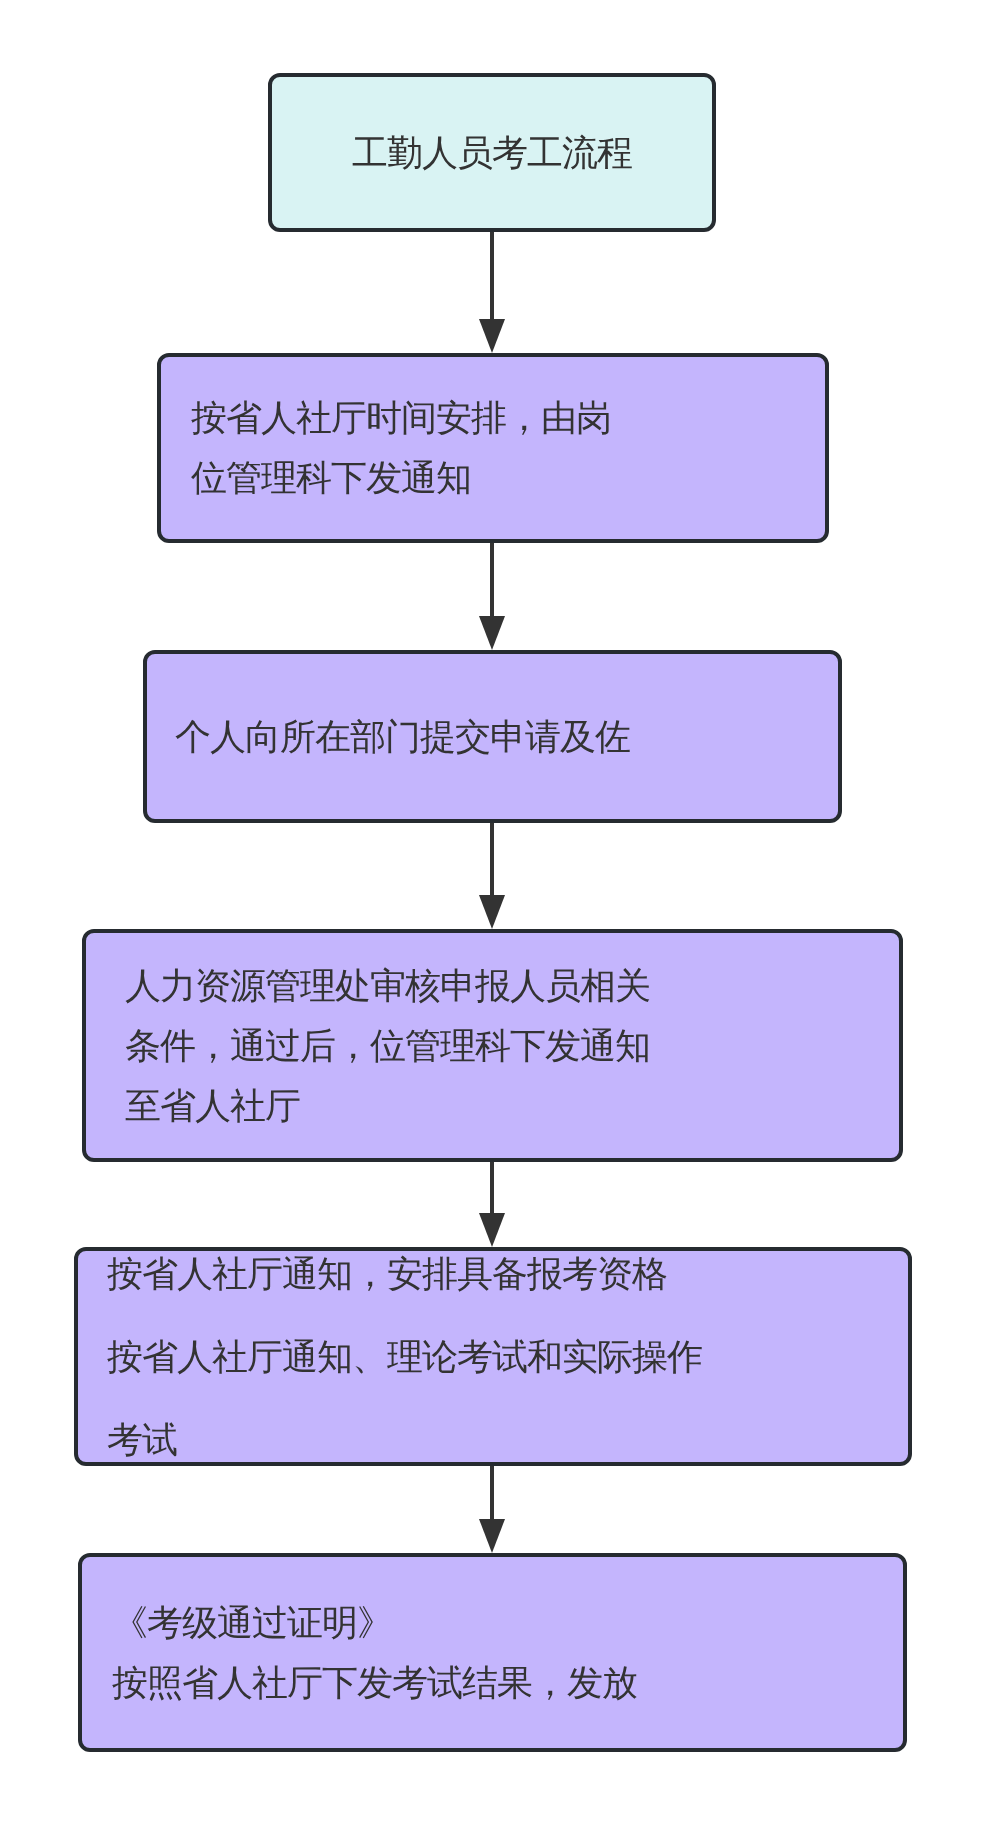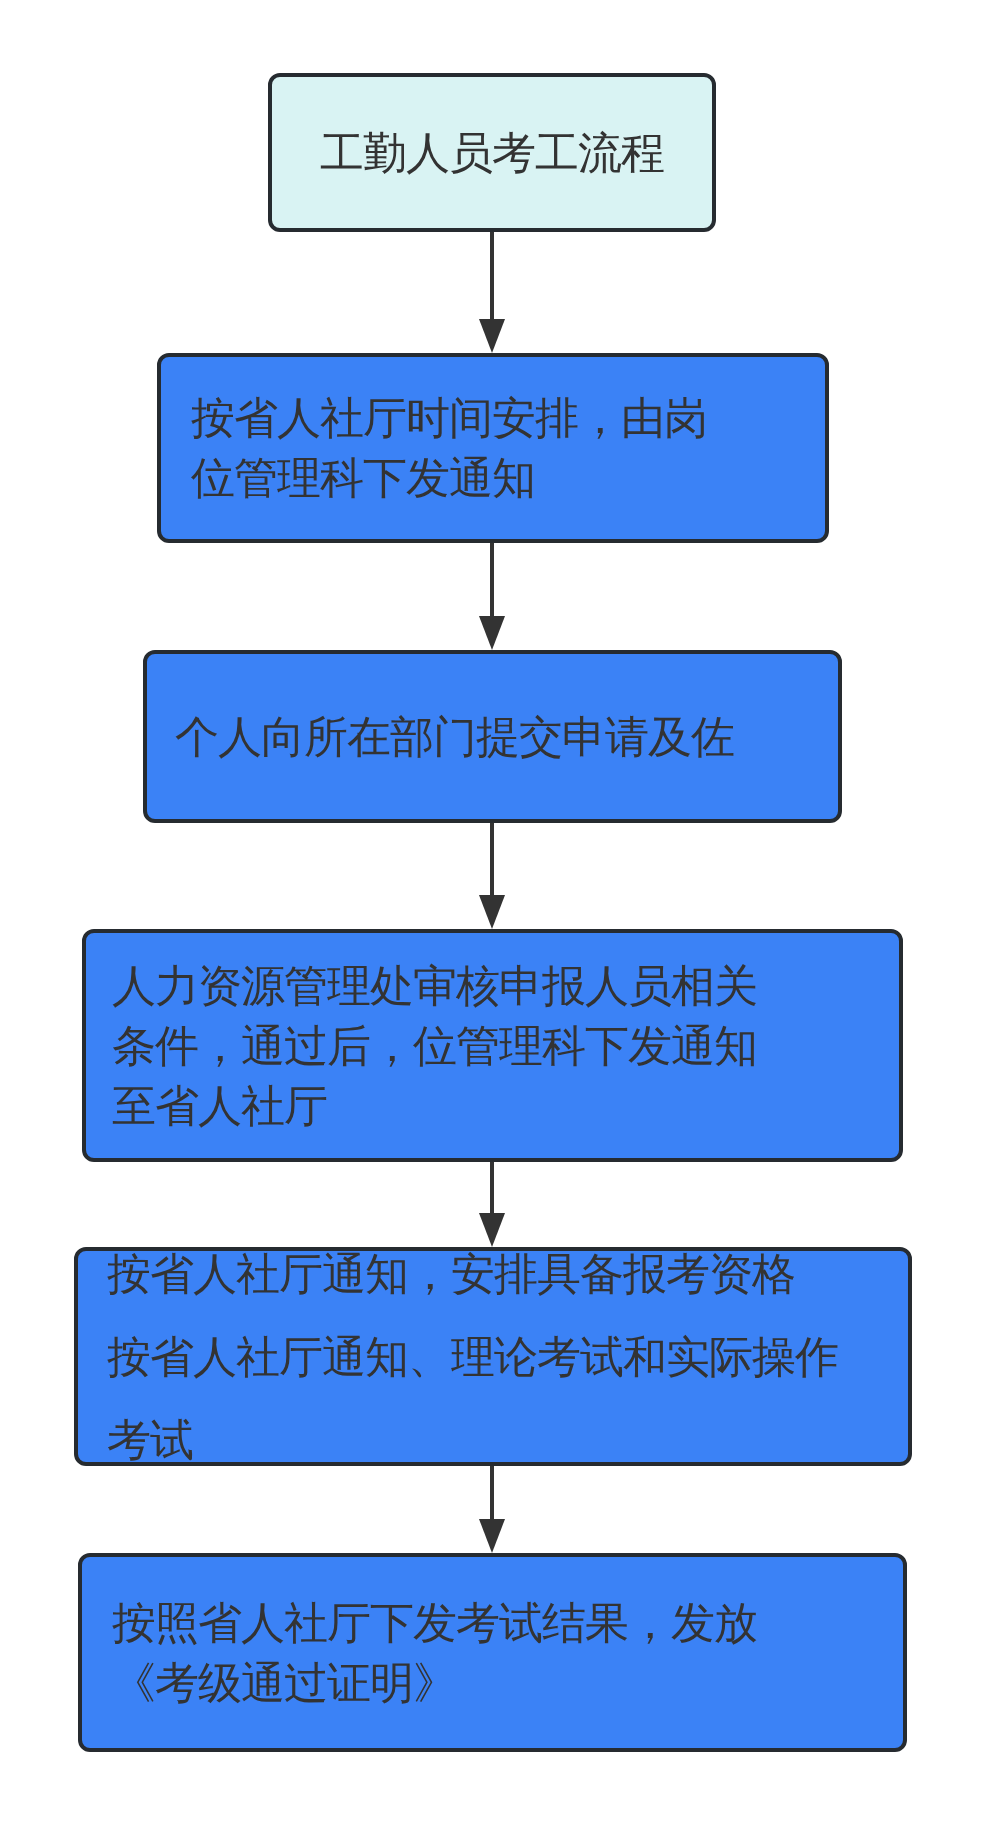--- a/index.html
+++ b/index.html
@@ -1,21 +1,21 @@
 <!DOCTYPE html>
 <html><head>
 <meta charset="utf-8">
 <style>
   html, body { margin:0; padding:0; background:#ffffff; }
   body { width:986px; height:1826px; position:relative; overflow:hidden;
          font-family:"DejaVu Sans", "Liberation Sans", sans-serif; color:#333333; }
   .node { position:absolute; box-sizing:border-box; border:4px solid #262b30; border-radius:12px;
-          background:#3b82f6; display:flex; flex-direction:column; justify-content:center; }
+          background:#c4b5fd; display:flex; flex-direction:column; justify-content:center; }
   .node.start { background:#d9f3f3; align-items:center; }
-  .line { font-size:44px; line-height:60px; white-space:nowrap; letter-spacing:-1px; }
+  .line { font-size:36px; line-height:60px; white-space:nowrap; letter-spacing:-1px; }
   .node.left { padding-left:28px; align-items:flex-start; }
   svg.edges { position:absolute; left:0; top:0; width:986px; height:1826px; pointer-events:none; }
 </style>
 </head>
 <body>
 
 <svg class="edges" xmlns="http://www.w3.org/2000/svg">
   <g id="edge-layer">
       <line x1="492" x2="492" y1="232" y2="321" stroke="#333333" stroke-width="4"></line>
       <polygon points="479,319 505,319 492,353" fill="#333333"></polygon>
@@ -36,28 +36,28 @@
 
 <div class="node left" id="node-1" style="left:157px; top:353px; width:672px; height:190px; padding-left:30px;">
   <div class="line">按省人社厅时间安排，由岗</div>
   <div class="line">位管理科下发通知</div>
 </div>
 
 <div class="node left" id="node-2" style="left:143px; top:650px; width:699px; height:173px; ">
   <div class="line">个人向所在部门提交申请及佐</div>
 </div>
 
-<div class="node left" id="node-3" style="left:82px; top:929px; width:821px; height:233px; padding-left:26px;">
+<div class="node left" id="node-3" style="left:82px; top:929px; width:821px; height:233px; padding-left:39px;">
   <div class="line">人力资源管理处审核申报人员相关</div>
   <div class="line">条件，通过后，位管理科下发通知</div>
   <div class="line">至省人社厅</div>
 </div>
 
 <div class="node left" id="node-4" style="left:74px; top:1247px; width:838px; height:219px; padding-left:29px;gap:23px;">
   <div class="line">按省人社厅通知，安排具备报考资格</div>
   <div class="line">按省人社厅通知、理论考试和实际操作</div>
   <div class="line">考试</div>
 </div>
 
 <div class="node left" id="node-5" style="left:78px; top:1553px; width:829px; height:199px; padding-left:30px;">
+  <div class="line">《考级通过证明》</div>
   <div class="line">按照省人社厅下发考试结果，发放</div>
-  <div class="line">《考级通过证明》</div>
 </div>
 
 </body></html>

